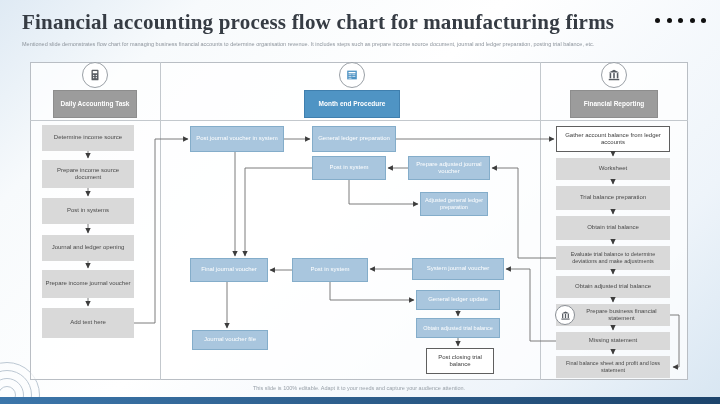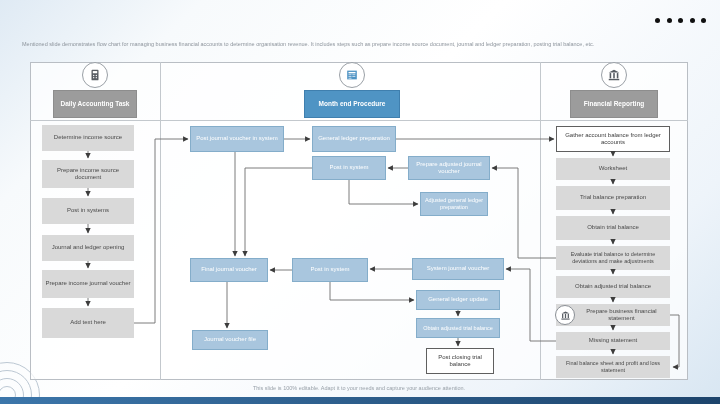--- a/index.html
+++ b/index.html
@@ -35,20 +35,21 @@
 </head>
 <body>
 
 <div class="slide">
 
   <div class="deco-circle" style="left:-26px;top:362px;width:64px;height:64px;"></div>
   <div class="deco-circle" style="left:-18px;top:370px;width:48px;height:48px;"></div>
   <div class="deco-circle" style="left:-10px;top:378px;width:32px;height:32px;"></div>
   <div class="deco-circle" style="left:-2px;top:386px;width:16px;height:16px;"></div>
 
+  <div class="title">Financial accounting process flow chart for manufacturing firms</div>
   <div class="subtitle">Mentioned slide demonstrates flow chart for managing business financial accounts to determine organisation revenue. It includes steps such as prepare income source document, journal and ledger preparation, posting trial balance, etc.</div>
 
   <div class="dots">
     <span></span>
       <span></span>
       <span></span>
       <span></span>
       <span></span>
   </div>
 

